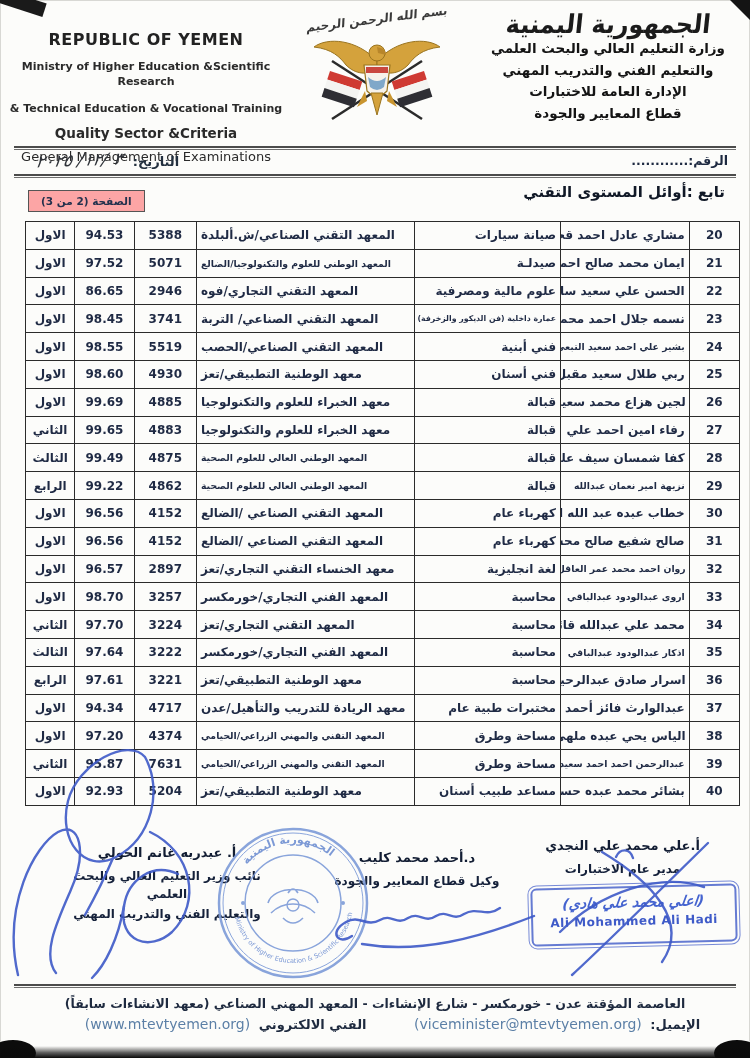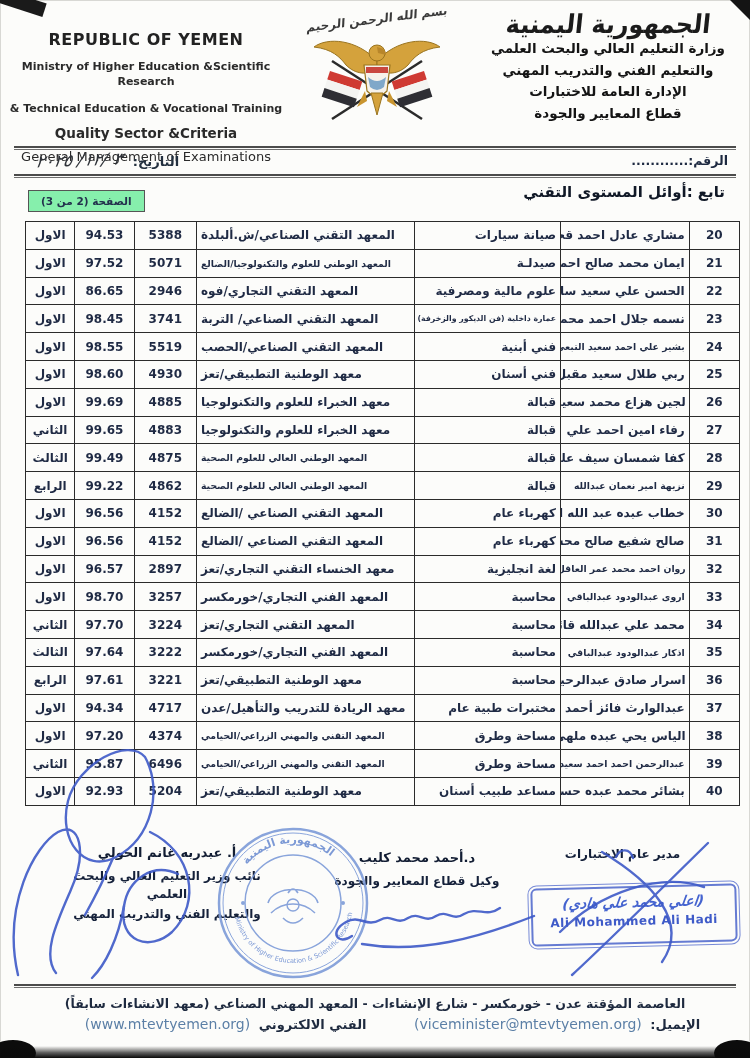--- a/index.html
+++ b/index.html
@@ -47,21 +47,21 @@
 
   .raqm { position:absolute; top:153px; right:22px; font-size:12.5px; font-weight:bold; direction:rtl; color:#1d2940; }
   .tarikh { position:absolute; top:150px; left:36px; direction:rtl; font-size:13px; font-weight:bold; color:#23303f; }
   .tarikh .hand { display:inline-block; font-style:italic; font-weight:normal;
     font-size:17px; letter-spacing:3px; color:#30343a; transform:skewX(-12deg) rotate(-2deg); margin-right:6px; }
 
   .doc-title { position:absolute; top:183px; right:25px; direction:rtl;
     font-size:15px; font-weight:bold; color:#101826; }
   .pagebox { position:absolute; top:190px; left:28px; border:1.5px solid #555;
     padding:4px 12px; font-size:10.5px; font-weight:bold; color:#23314d;
-    background:#86efac; direction:rtl; }
+    background:#fca5a5; direction:rtl; }
 
   
   table.results { position:absolute; top:221px; left:25px; width:715px;
     border-collapse:collapse; table-layout:fixed; direction:rtl; }
   table.results td { border:1px solid #2b2b2b; height:27.8px; padding:0 4px;
     font-size:12px; font-weight:bold; color:#1f2a44; white-space:nowrap; overflow:hidden; }
   td.c { text-align:center; }
   td.col-num   { width:50px;  font-size:12.5px; color:#16202e; }
   td.col-name  { width:128px; font-size:10.5px; text-align:right; }
   td.col-spec  { width:145px; font-size:11px;   text-align:right; padding-right:8px; }
@@ -345,37 +345,38 @@
           <td class="col-inst sm">المعهد التقني والمهني الزراعي/الحيامي</td>
           <td class="col-seat c">4374</td>
           <td class="col-score c">97.20</td>
           <td class="col-rank c">الاول</td>
         </tr>
         <tr>
           <td class="col-num c">39</td>
           <td class="col-name sm">عبدالرحمن احمد احمد سعيد</td>
           <td class="col-spec">مساحة وطرق</td>
           <td class="col-inst sm">المعهد التقني والمهني الزراعي/الحيامي</td>
-          <td class="col-seat c">6496</td>
+          <td class="col-seat c">7631</td>
           <td class="col-score c">95.87</td>
           <td class="col-rank c">الثاني</td>
         </tr>
         <tr>
           <td class="col-num c">40</td>
           <td class="col-name">بشائر محمد عبده حسن</td>
           <td class="col-spec">مساعد طبيب أسنان</td>
           <td class="col-inst">معهد الوطنية التطبيقي/تعز</td>
           <td class="col-seat c">5204</td>
           <td class="col-score c">92.93</td>
           <td class="col-rank c">الاول</td>
         </tr>
       </tbody>
   </table>
 
   <div class="sig-right">
+    <div class="sig-name">أ.علي محمد علي النجدي</div>
     <div class="sig-title">مدير عام الاختبارات</div>
   </div>
 
   <div class="sig-mid">
     <div class="sig-name">د.أحمد محمد كليب</div>
     <div class="sig-title">وكيل قطاع المعايير والجودة</div>
   </div>
 
   <div class="sig-left">
     <div class="sig-name">أ. عبدربه غانم الحولي</div>

